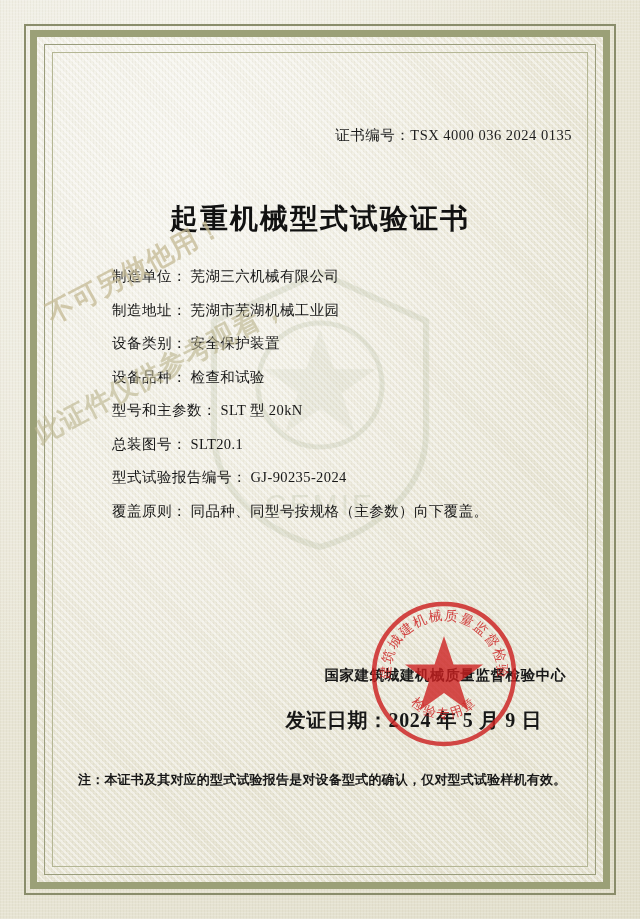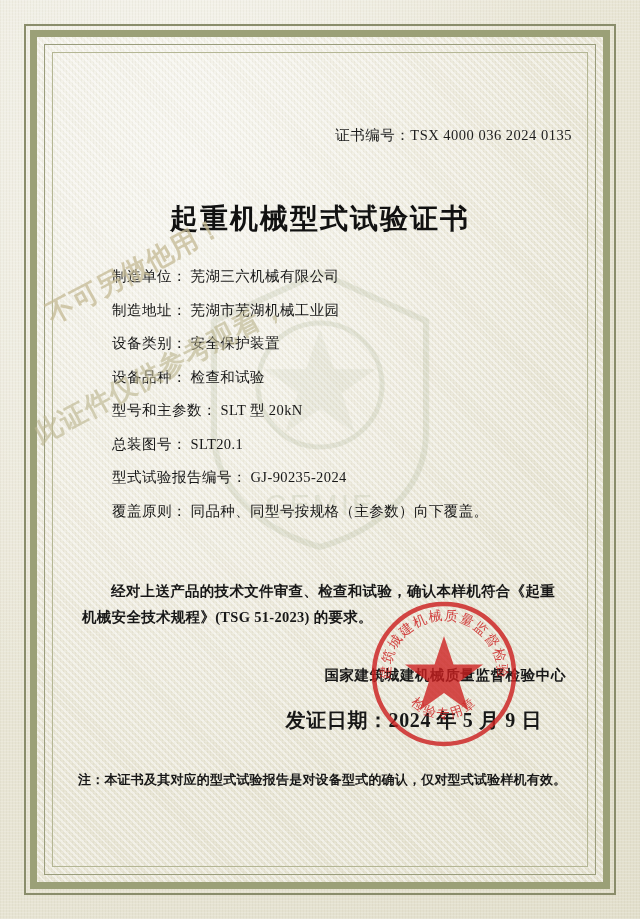--- a/index.html
+++ b/index.html
@@ -298,21 +298,20 @@
       </div>
 
       <div class="field-row">
         <span class="field-label">覆盖原则</span>
         <span class="field-sep">：</span>
         <span class="field-value">同品种、同型号按规格（主参数）向下覆盖。</span>
       </div>
 
     </div>
 
-    <div class="paragraph">经对上送产品的技术文件审查、检查和试验，确认本样机符合《起重机械安全技术规程》(TSG 51-2023) 的要求。</div>
 
     <div class="issuer">国家建筑城建机械质量监督检验中心</div>
 
     <div class="issue-date">
       <span>发证日期：</span><span>2024 年 5 月 9 日</span>
     </div>
 
     <div class="footer-note">注：本证书及其对应的型式试验报告是对设备型式的确认，仅对型式试验样机有效。</div>
 
   </div>

